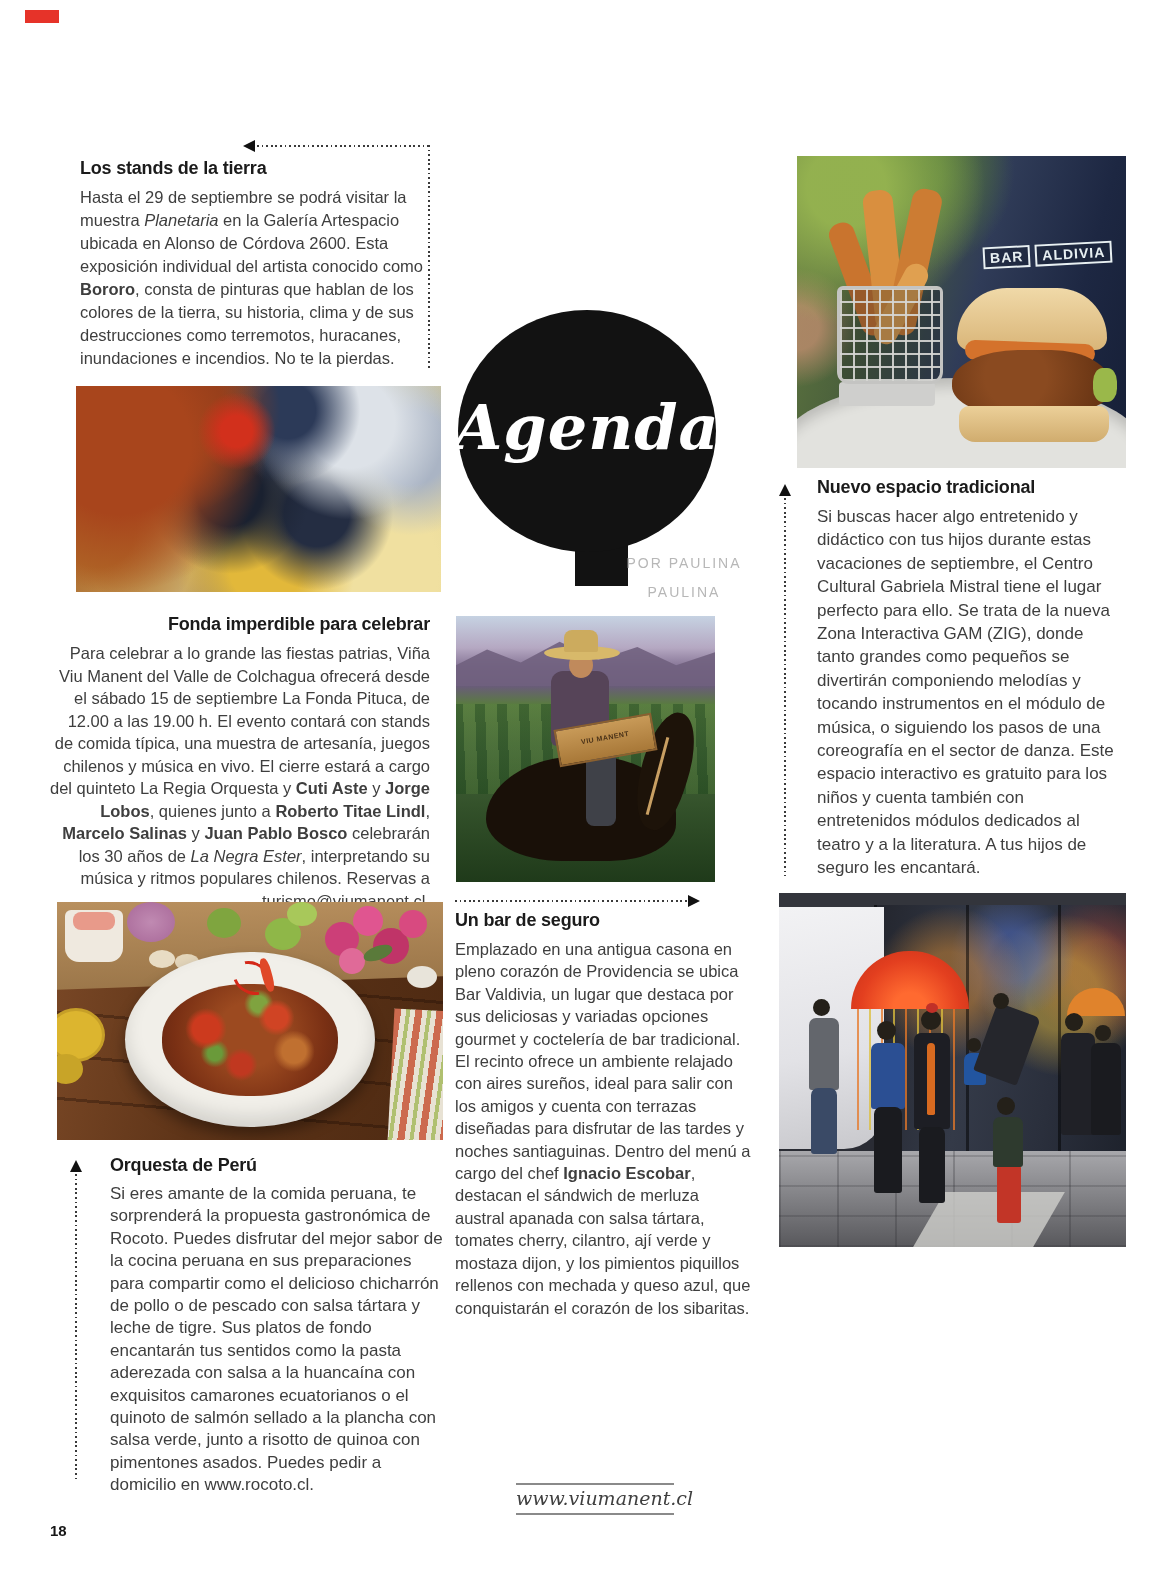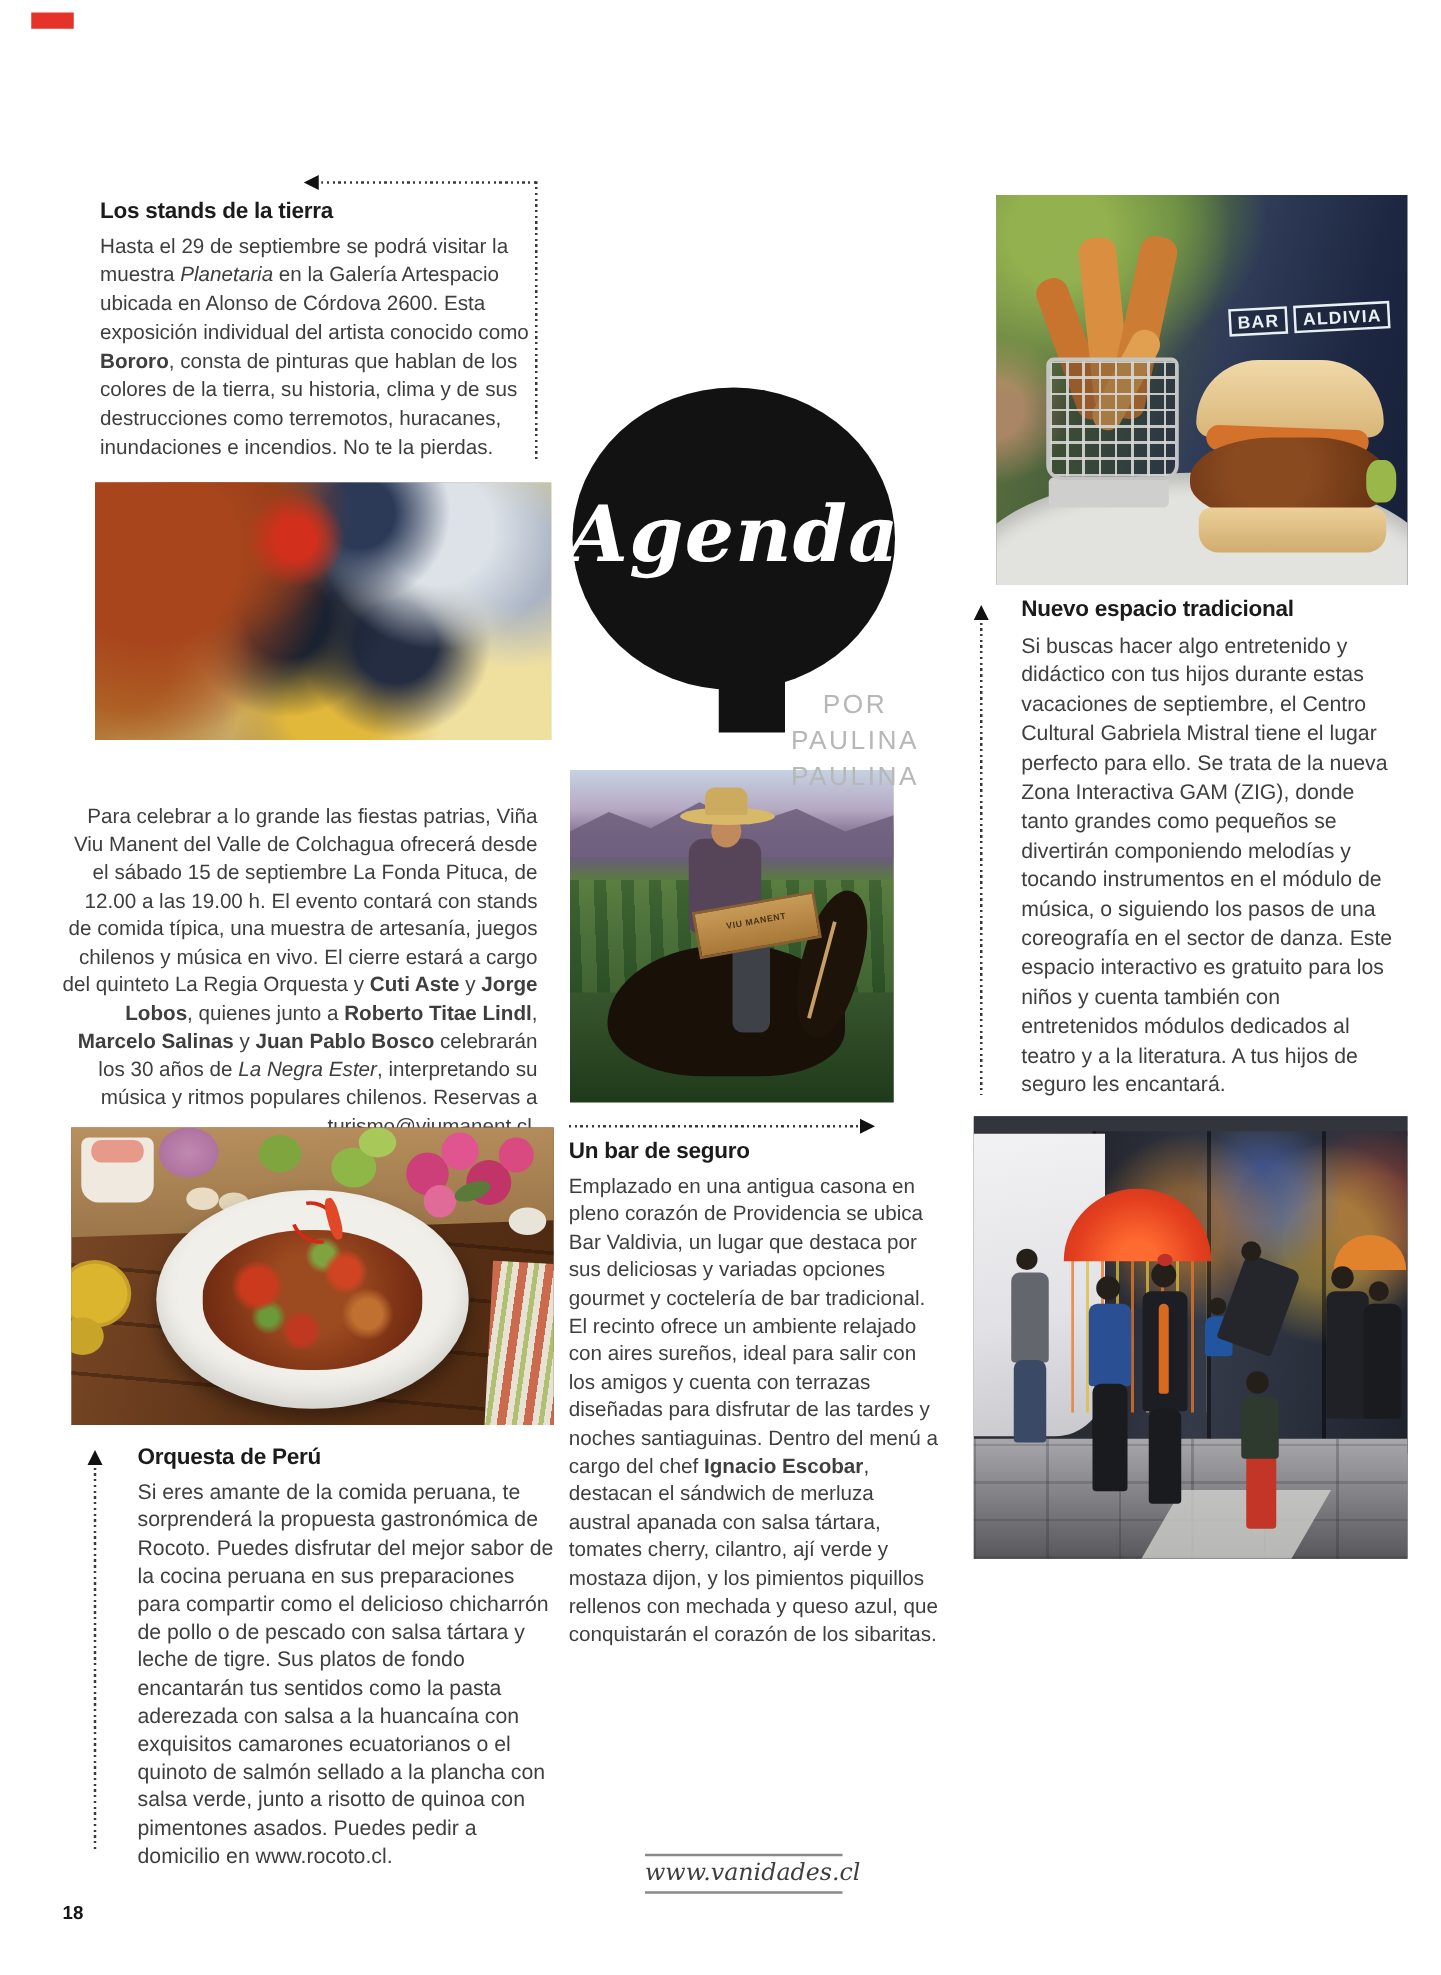--- a/index.html
+++ b/index.html
@@ -12,21 +12,21 @@
   .hdots{position:absolute;height:2px;background-image:repeating-linear-gradient(to right,#3a3a3a 0 1.8px,transparent 1.8px 4.6px);}
   .vdots{position:absolute;width:2px;background-image:repeating-linear-gradient(to bottom,#3a3a3a 0 1.8px,transparent 1.8px 4.6px);}
   .arrow-left{position:absolute;width:0;height:0;border-top:6px solid transparent;border-bottom:6px solid transparent;border-right:12px solid #111;}
   .arrow-right{position:absolute;width:0;height:0;border-top:6px solid transparent;border-bottom:6px solid transparent;border-left:12px solid #111;}
   .arrow-up{position:absolute;width:0;height:0;border-left:6px solid transparent;border-right:6px solid transparent;border-bottom:12px solid #111;}
   
   .bubble{position:absolute;left:458px;top:310px;width:258px;height:242px;background:#121212;border-radius:50%;
           display:flex;align-items:center;justify-content:center;z-index:2;}
   .bubble-tail{position:absolute;left:575px;top:520px;width:53px;height:66px;background:#121212;z-index:1;}
   .agenda-title{font-family:"DejaVu Serif",serif;font-style:italic;font-weight:700;font-size:62px;color:#ffffff;letter-spacing:1px;padding-bottom:8px;}
-  .byline{position:absolute;left:608px;top:549px;width:152px;text-align:center;font-size:21px;line-height:29px;
+  .byline{position:absolute;left:608px;top:549px;width:152px;text-align:center;font-size:14px;line-height:29px;
           color:#b7b7b7;letter-spacing:2px;z-index:3;}
   
   .photo{position:absolute;overflow:hidden;}
   .photo *{position:absolute;}
   .painting{
     background-color:#cfd3d8;
     background-image:
       radial-gradient(circle at 44% 22%,#d2301c 0 6%,transparent 15%),
       radial-gradient(circle at 12% 28%,#a8451c 0 20%,transparent 42%),
       radial-gradient(circle at 28% 12%,#8a3a1a 0 14%,transparent 32%),
@@ -112,20 +112,21 @@
     <div style="left:155px;bottom:52px;width:160px;height:66px;background:radial-gradient(circle at 40% 40%,#8a4a20 0 30%,#5e2e10 100%);border-radius:42% 38% 45% 40% / 50% 55% 40% 45%;"></div>
     <div style="left:296px;bottom:66px;width:24px;height:34px;background:#9ab84a;border-radius:40%;"></div>
     <div style="left:162px;bottom:26px;width:150px;height:36px;background:linear-gradient(#ecd099,#d0ac6e);border-radius:10px 10px 16px 16px;"></div>
   </div>
 
   <div class="arrow-up" style="left:779px;top:484px;"></div>
   <div class="vdots" style="left:784px;top:498px;height:378px;"></div>
   <h2 class="sec-title" style="left:817px;top:477px;">Nuevo espacio tradicional</h2>
   <p class="sec-body" style="left:817px;top:505px;width:298px;font-size:17px;line-height:23.4px;">Si buscas hacer algo entretenido y didáctico con tus hijos durante estas vacaciones de septiembre, el Centro Cultural Gabriela Mistral tiene el lugar perfecto para ello. Se trata de la nueva Zona Interactiva GAM (ZIG), donde tanto grandes como pequeños se divertirán componiendo melodías y tocando instrumentos en el módulo de música, o siguiendo los pasos de una coreografía en el sector de danza. Este espacio interactivo es gratuito para los niños y cuenta también con entretenidos módulos dedicados al teatro y a la literatura. A tus hijos de seguro les encantará.</p>
 
+  <h2 class="sec-title" style="left:55px;top:614px;width:375px;text-align:right;">Fonda imperdible para celebrar</h2>
   <p class="sec-body" style="left:50px;top:642px;width:380px;text-align:right;line-height:22.5px;"><span>Para celebrar a lo grande las fiestas patrias, Viña Viu Manent del Valle de Colchagua ofrecerá desde el sábado 15 de septiembre La Fonda Pituca, de 12.00 a las 19.00 h. El evento contará con stands de comida típica, una muestra de artesanía, juegos chilenos y música en vivo. El cierre estará a cargo del quinteto La Regia Orquesta y </span><span style="font-weight: 700;">Cuti Aste</span><span> y </span><span style="font-weight: 700;">Jorge Lobos</span><span>, quienes junto a </span><span style="font-weight: 700;">Roberto Titae Lindl</span><span>, </span><span style="font-weight: 700;">Marcelo Salinas</span><span> y </span><span style="font-weight: 700;">Juan Pablo Bosco</span><span> celebrarán los 30 años de </span><span style="font-style: italic;">La Negra Ester</span><span>, interpretando su música y ritmos populares chilenos. Reservas a turismo@viumanent.cl.</span></p>
 
   <div class="photo horseman-photo" style="left:456px;top:616px;width:259px;height:266px;" title="Huaso a caballo con caja de vino Viu Manent entre viñedos">
     <div style="left:0;top:18px;width:100%;height:52px;background:#70607e;opacity:.9;clip-path:polygon(0 60%,12% 30%,25% 55%,40% 15%,55% 50%,70% 25%,85% 60%,100% 35%,100% 100%,0 100%);"></div>
     <div style="left:0;top:88px;width:100%;height:90px;background:repeating-linear-gradient(88deg,rgba(25,70,25,.4) 0 10px,rgba(90,140,60,.25) 10px 22px);"></div>
     <div style="left:30px;top:140px;width:190px;height:105px;background:#191008;border-radius:50% 45% 35% 40% / 60% 55% 35% 40%;"></div>
     <div style="left:185px;top:95px;width:48px;height:120px;background:#1d1309;border-radius:45% 55% 40% 60%;transform:rotate(18deg);"></div>
     <div style="left:200px;top:120px;width:3px;height:80px;background:#c9a063;transform:rotate(15deg);"></div>
     <div style="left:95px;top:55px;width:58px;height:75px;background:#564458;border-radius:12px 12px 6px 6px;"></div>
     <div style="left:130px;top:125px;width:30px;height:85px;background:#3f4148;border-radius:8px;"></div>
@@ -199,16 +200,16 @@
     <div class="s-hd" style="left:286px;top:120px;width:18px;height:18px;"></div>
     <div class="s-fig" style="left:312px;top:150px;width:30px;height:92px;"></div>
     <div class="s-hd" style="left:316px;top:132px;width:16px;height:16px;"></div>
   </div>
 
   <div class="arrow-up" style="left:70px;top:1160px;"></div>
   <div class="vdots" style="left:75px;top:1174px;height:306px;"></div>
   <h2 class="sec-title" style="left:110px;top:1155px;">Orquesta de Perú</h2>
   <p class="sec-body" style="left:110px;top:1183px;width:340px;font-size:17px;line-height:22.4px;">Si eres amante de la comida peruana, te sorprenderá la propuesta gastronómica de Rocoto. Puedes disfrutar del mejor sabor de la cocina peruana en sus preparaciones para compartir como el delicioso chicharrón de pollo o de pescado con salsa tártara y leche de tigre. Sus platos de fondo encantarán tus sentidos como la pasta aderezada con salsa a la huancaína con exquisitos camarones ecuatorianos o el quinoto de salmón sellado a la plancha con salsa verde, junto a risotto de quinoa con pimentones asados. Puedes pedir a domicilio en www.rocoto.cl.</p>
 
-  <div class="footer-url">www.vanidades.cl</div>
+  <div class="footer-url">www.viumanent.cl</div>
   <div class="page-num">18</div>
 
 </div>
 
 </body></html>

